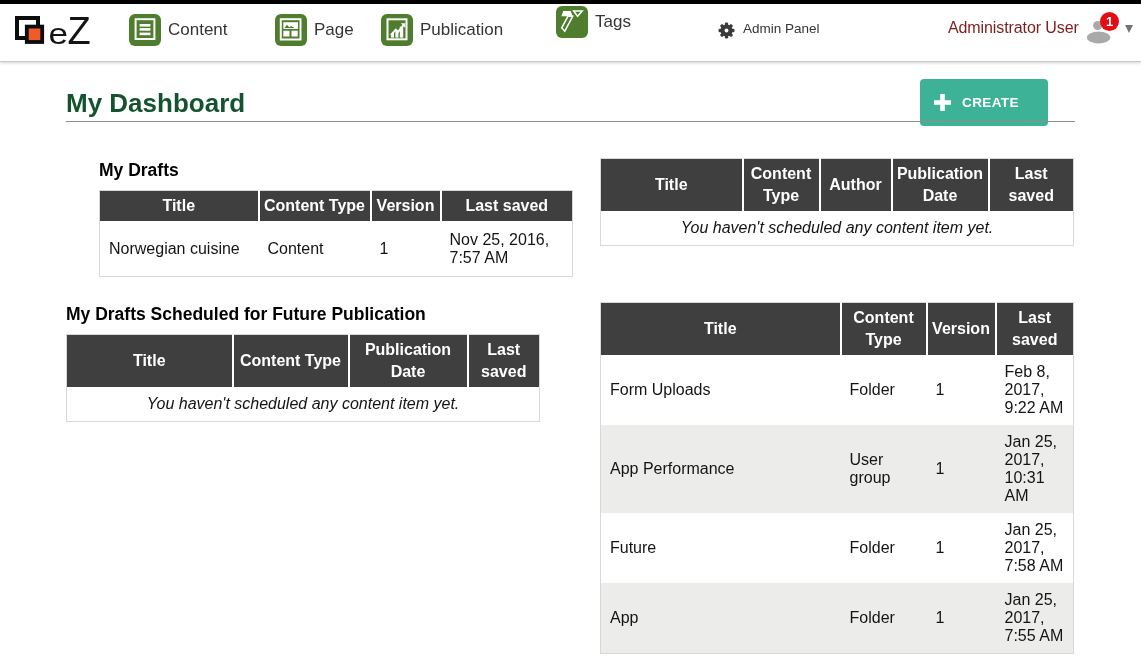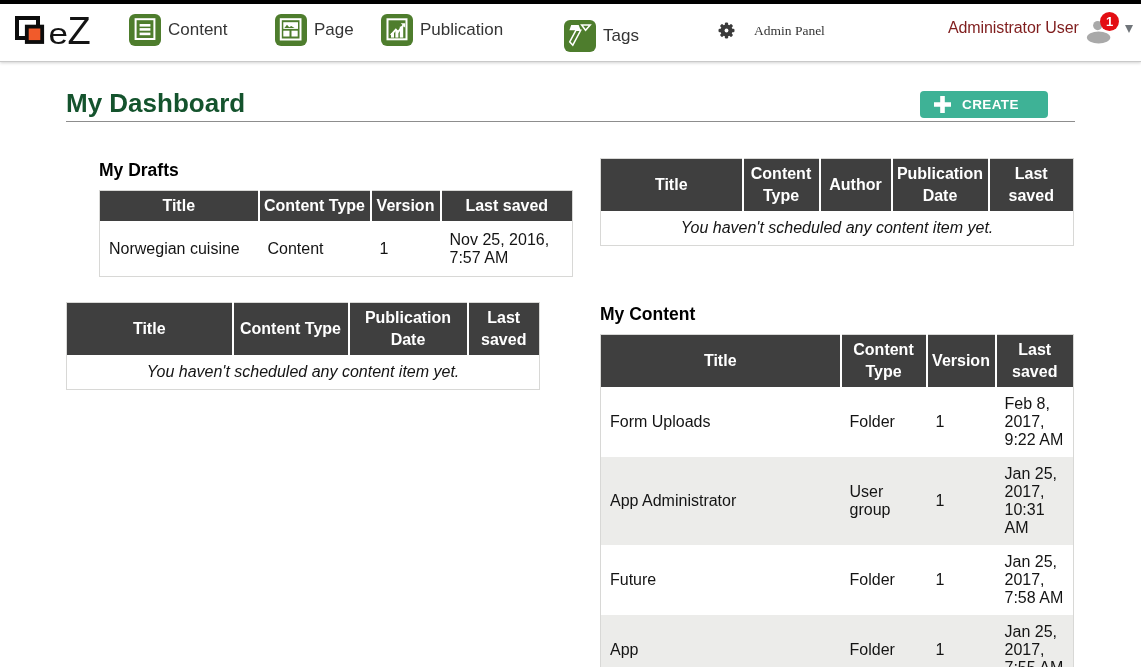--- a/index.html
+++ b/index.html
@@ -5,33 +5,33 @@
 * { box-sizing: border-box; margin: 0; padding: 0; }
 html,body { width:1141px; height:667px; overflow:hidden; background:#fff;
   font-family:"Liberation Sans", sans-serif; position:relative; }
 .abs { position:absolute; }
 .topbar { left:0; top:0; width:1141px; height:4.5px; background:#000; }
 .nav { left:0; top:4px; width:1141px; height:58px; background:#fff;
   border-bottom:1px solid #c9c9c9; box-shadow:0 1px 3px rgba(0,0,0,.18); }
 .menuitem { display:flex; align-items:center; gap:7px; }
 .menuitem span { font-size:17px; color:#353535; }
 .ico { width:32px; height:32px; }
-.adminpanel { display:flex; align-items:flex-end; gap:19px;font-family:Liberation Serif, serif; }
+.adminpanel { display:flex; align-items:flex-start; gap:8px; }
 .adminpanel span { font-size:13.5px; color:#353535; }
 .username { font-size:16px; color:#7f1d1d; letter-spacing:-0.1px; }
 .badge { left:1100px; top:12px; width:19px; height:19px; border-radius:50%;
   background:#e30e13; color:#fff; font-size:13px; font-weight:bold;
   text-align:center; line-height:19px; }
 .caret { left:1125px; top:25px; width:0; height:0;
   border-left:4px solid transparent; border-right:4px solid transparent;
   border-top:8px solid #70757a; }
 h1 { left:66px; top:88px; font-size:26px; font-weight:bold; color:#14532d; }
-.createbtn { left:920px; top:79px; width:128px; height:27px; background:#3eb296;
+.createbtn { left:920px; top:79px; width:128px; height:47px; background:#3eb296;
   border-radius:4px; color:#fff; display:flex; align-items:center;
-  justify-content:flex-start; padding-left:14px; gap:11px;margin-top:12px; }
+  justify-content:flex-start; padding-left:14px; gap:11px; }
 .createbtn .lbl { font-size:13.5px; font-weight:bold; letter-spacing:0.4px; }
 .hr { left:66px; top:121px; width:1009px; height:1px; background:#8d8d8d; }
 .section { width:473px; }
 .s1l { left:66px; top:158px;padding-left:33px; } .s1r { left:600px; top:158px; }
 .s2l { left:66px; top:302px; } .s2r { left:600px; top:302px; }
 .section h2 { font-size:17.5px; font-weight:bold; color:#000; line-height:21px;
   margin:0 0 11px 0; position:relative; top:2px; }
 table { border-collapse:collapse; table-layout:fixed; width:473px;
   border:1px solid #d8d8d6; }
 th { background:#3f3f3f; color:#fff; font-weight:bold; font-size:16px;
@@ -84,21 +84,21 @@
     <rect x="6.5" y="5.3" width="19" height="20" fill="none" stroke="#fff" stroke-width="2"></rect>
     <rect x="10" y="19" width="3" height="4.6" fill="#fff"></rect>
     <rect x="14.4" y="16.6" width="3" height="7" fill="#fff"></rect>
     <rect x="18.8" y="12.6" width="3.4" height="11" fill="#fff"></rect>
     <path d="M9.8 21.2 L14.8 15.6 L16.9 18 L22.3 11.3" stroke="#fff" stroke-width="1.9" fill="none"></path>
     <path d="M19.8 9.3 L24.2 9.3 L24.2 13.7 Z" fill="#fff"></path>
   </svg>
   <span>Publication</span>
 </div>
 
-<div class="abs menuitem" style="left:556px; top:20px;margin-left:8px;">
+<div class="abs menuitem" style="left:556px; top:6px;">
   <svg class="ico" viewBox="0 0 32 32">
     <rect width="32" height="32" rx="6" fill="#4e7d2d"></rect>
     <path d="M7.2 4.9 L14.7 4.9 L16.7 10.3 L5.4 10.3 Z" fill="#fff"></path>
     <path d="M11.9 10.3 L16.7 10.3 L8.8 25.2 L5.7 21.8 Z" fill="none" stroke="#fff" stroke-width="1.5"></path>
     <path d="M17.6 4.9 L26.2 4.9 L21.6 10.2 Z" fill="none" stroke="#fff" stroke-width="1.5"></path>
   </svg>
   <span>Tags</span>
 </div>
 
 <div class="abs adminpanel" style="left:718px; top:21px;">
@@ -180,20 +180,21 @@
       </thead>
     <tbody>
       <tr>
           <td class="empty" colspan="5">You haven't scheduled any content item yet.</td>
         </tr>
     </tbody>
   </table>
 </div>
 
 <div class="abs section s2l">
+  <h2>My Drafts Scheduled for Future Publication</h2>
   <table>
     <colgroup>
         <col style="width:166px">
         <col style="width:116px">
         <col style="width:119px">
         <col style="width:72px">
       </colgroup>
     <thead>
         <tr>
           <th>Title</th>
@@ -204,21 +205,20 @@
       </thead>
     <tbody>
       <tr>
           <td class="empty" colspan="4">You haven't scheduled any content item yet.</td>
         </tr>
     </tbody>
   </table>
 </div>
 
 <div class="abs section s2r">
-  <h2>My Content</h2>
   <table>
     <colgroup>
         <col style="width:240px">
         <col style="width:86px">
         <col style="width:69px">
         <col style="width:78px">
       </colgroup>
     <thead>
         <tr>
           <th>Title</th>
@@ -228,21 +228,21 @@
         </tr>
       </thead>
     <tbody>
       <tr>
           <td>Form Uploads</td>
           <td>Folder</td>
           <td>1</td>
           <td>Feb 8,<br>2017,<br>9:22 AM</td>
         </tr>
       <tr>
-          <td>App Administrator</td>
+          <td>App Performance</td>
           <td>User<br>group</td>
           <td>1</td>
           <td>Jan 25,<br>2017,<br>10:31<br>AM</td>
         </tr>
       <tr>
           <td>Future</td>
           <td>Folder</td>
           <td>1</td>
           <td>Jan 25,<br>2017,<br>7:58 AM</td>
         </tr>

